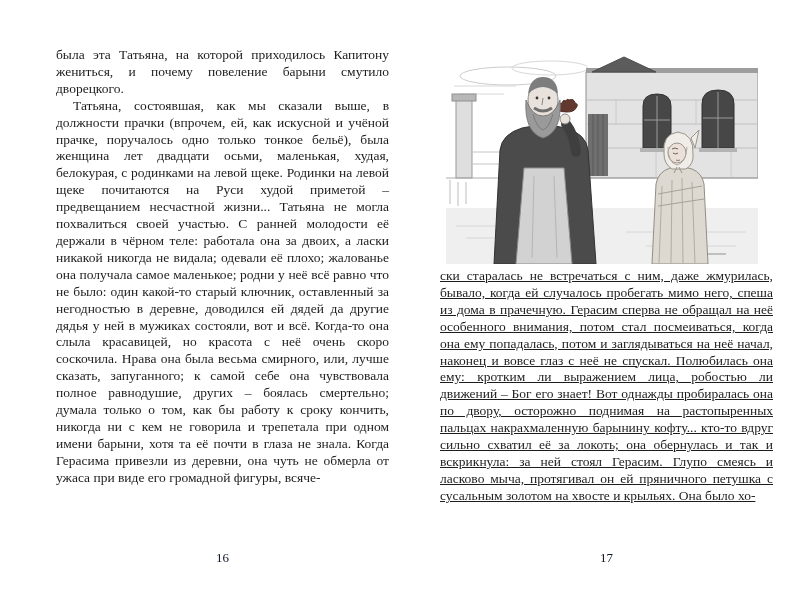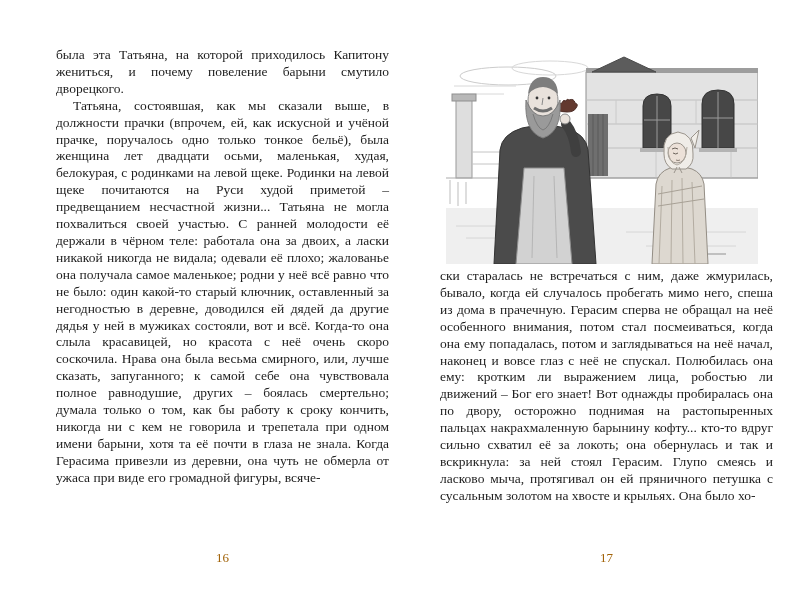--- a/index.html
+++ b/index.html
@@ -4,33 +4,33 @@
 <style>
   html,body{margin:0;padding:0;}
   body{
     width:800px;height:600px;background:#ffffff;
     font-family:"Liberation Serif","DejaVu Serif",serif;
     color:#1d1d1d;overflow:hidden;
   }
   .spread{position:relative;width:800px;height:600px;background:#ffffff;padding-left:7px;}
   .textcol{position:absolute;}
   #left-text{left:56px;top:47px;width:333px;}
-  #right-text{left:440px;top:268px;width:333px;}
+  #right-text{left:440px;top:268px;width:333px;text-decoration:underline;}
   .para{
     font-size:13.5px;line-height:16.9px;text-align:justify;
     margin:0;color:#1d1d1d;
   }
   .para.indent{text-indent:17px;font-family:Liberation Serif, serif;}
   .illustration{
     position:absolute;left:446px;top:56px;width:312px;height:208px;
     background:#ffffff;
   }
   .pagenum{
     position:absolute;top:550px;width:333px;text-align:center;
-    font-size:13px;color:#a16207;
+    font-size:13px;color:#0f172a;
   }
   .pagenum-left{left:56px;}
   .pagenum-right{left:440px;}
 </style>
 </head>
 <body>
 
 <div class="spread">
 
   <div class="textcol" id="left-text">

